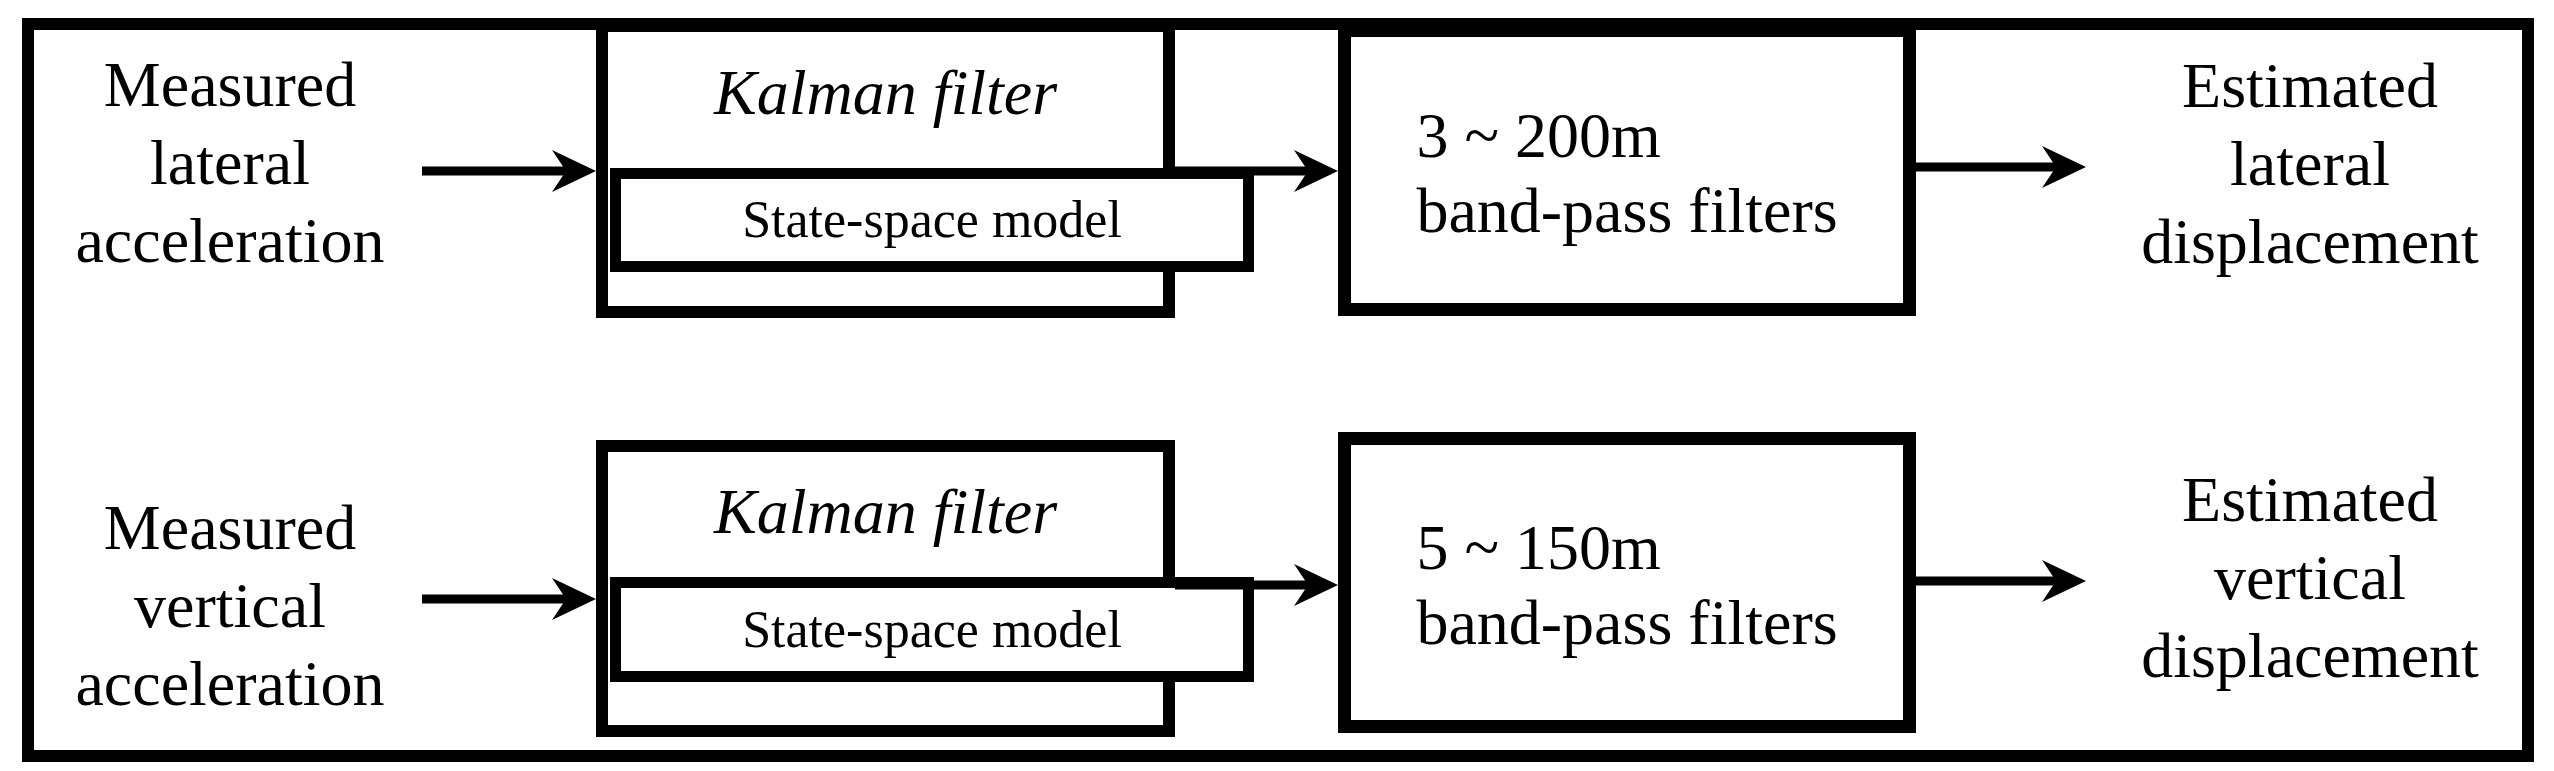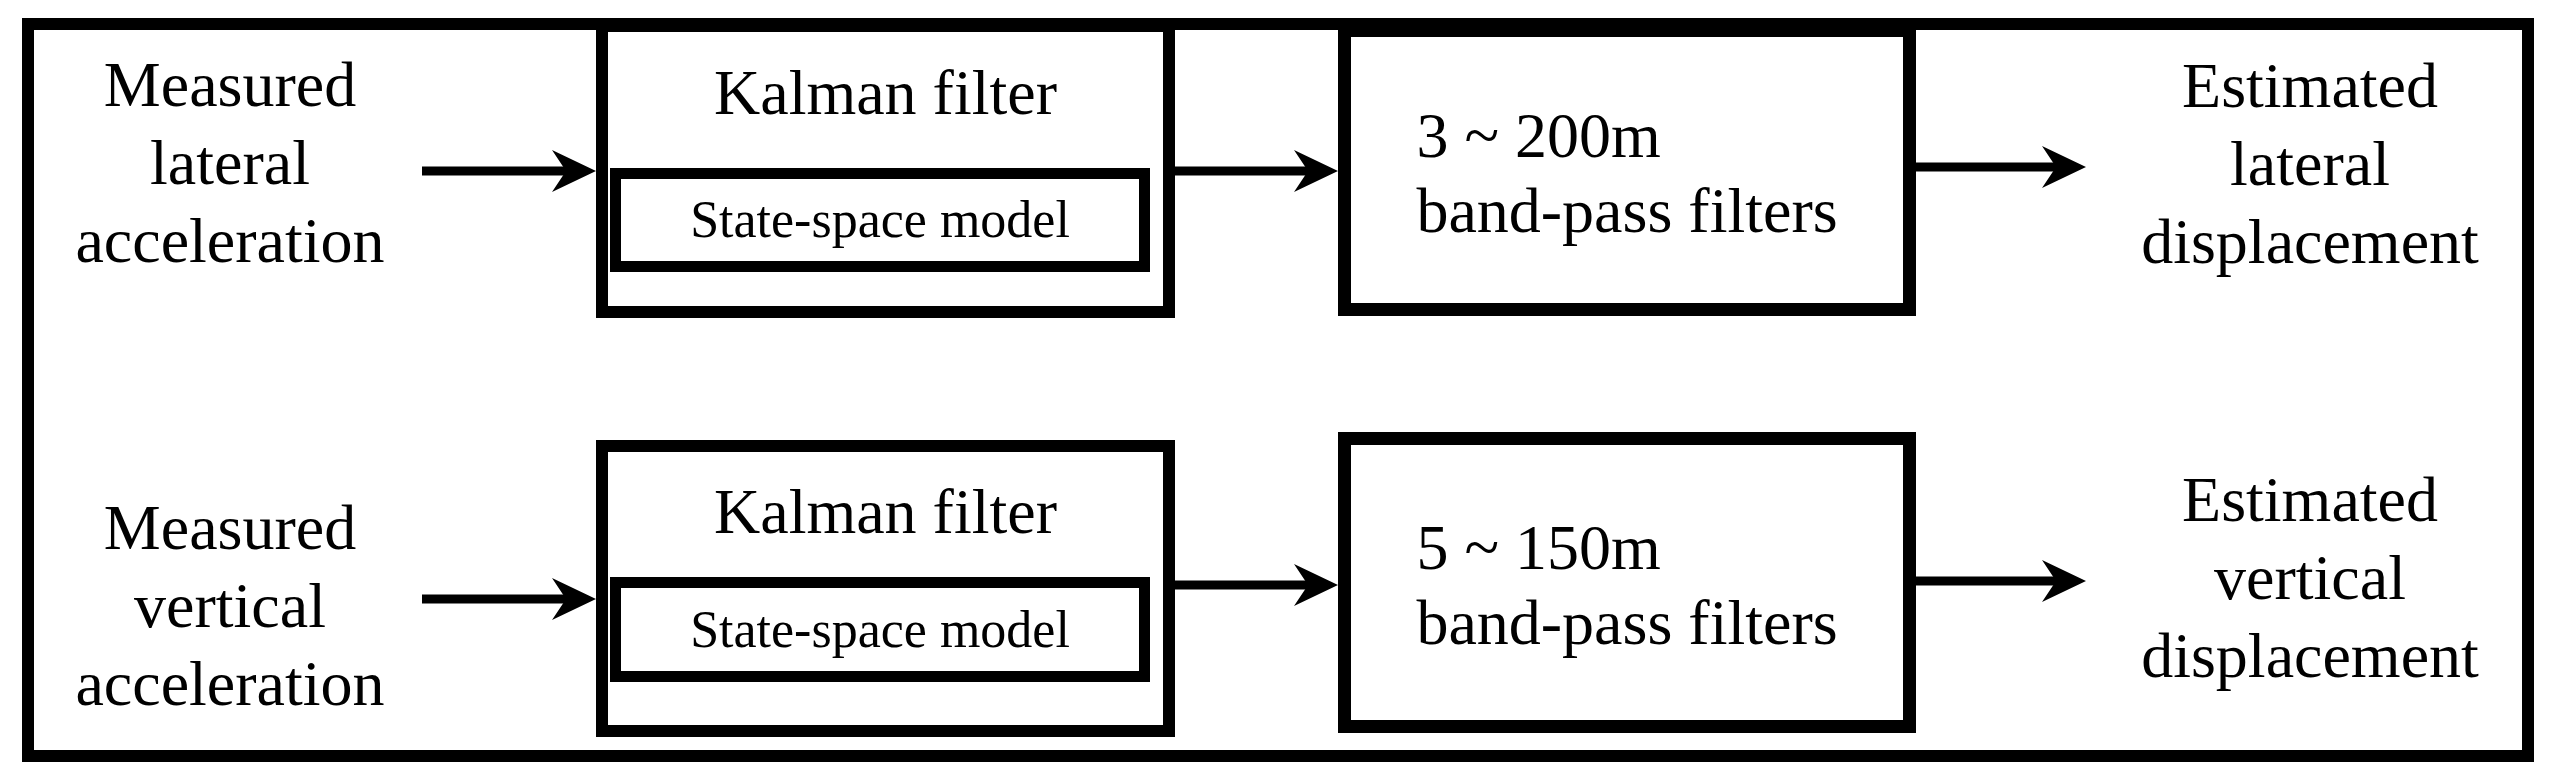--- a/index.html
+++ b/index.html
@@ -48,27 +48,28 @@
   }
   .kalman-box.row1 { top: 20px;  height: 298px; }
   .kalman-box.row2 { top: 440px; height: 297px; }
   .kalman-title {
     position: absolute;
     left: 0;
     right: 0;
     text-align: center;
     font-size: 64px;
     line-height: 78px;
+    font-style: italic;
   }
   .kalman-box.row1 .kalman-title { top: 22px; }
   .kalman-box.row2 .kalman-title { top: 21px; }
   .state-box {
     position: absolute;
     left: 2px;
-    width: 540px;
+    width: 644px;
     border: 11px solid #000000;
     box-sizing: border-box;
     display: flex;
     align-items: center;
     justify-content: center;
     font-size: 52px;
     line-height: 1;
     background: #ffffff;
   }
   .kalman-box.row1 .state-box { top: 136px; height: 104px; }

